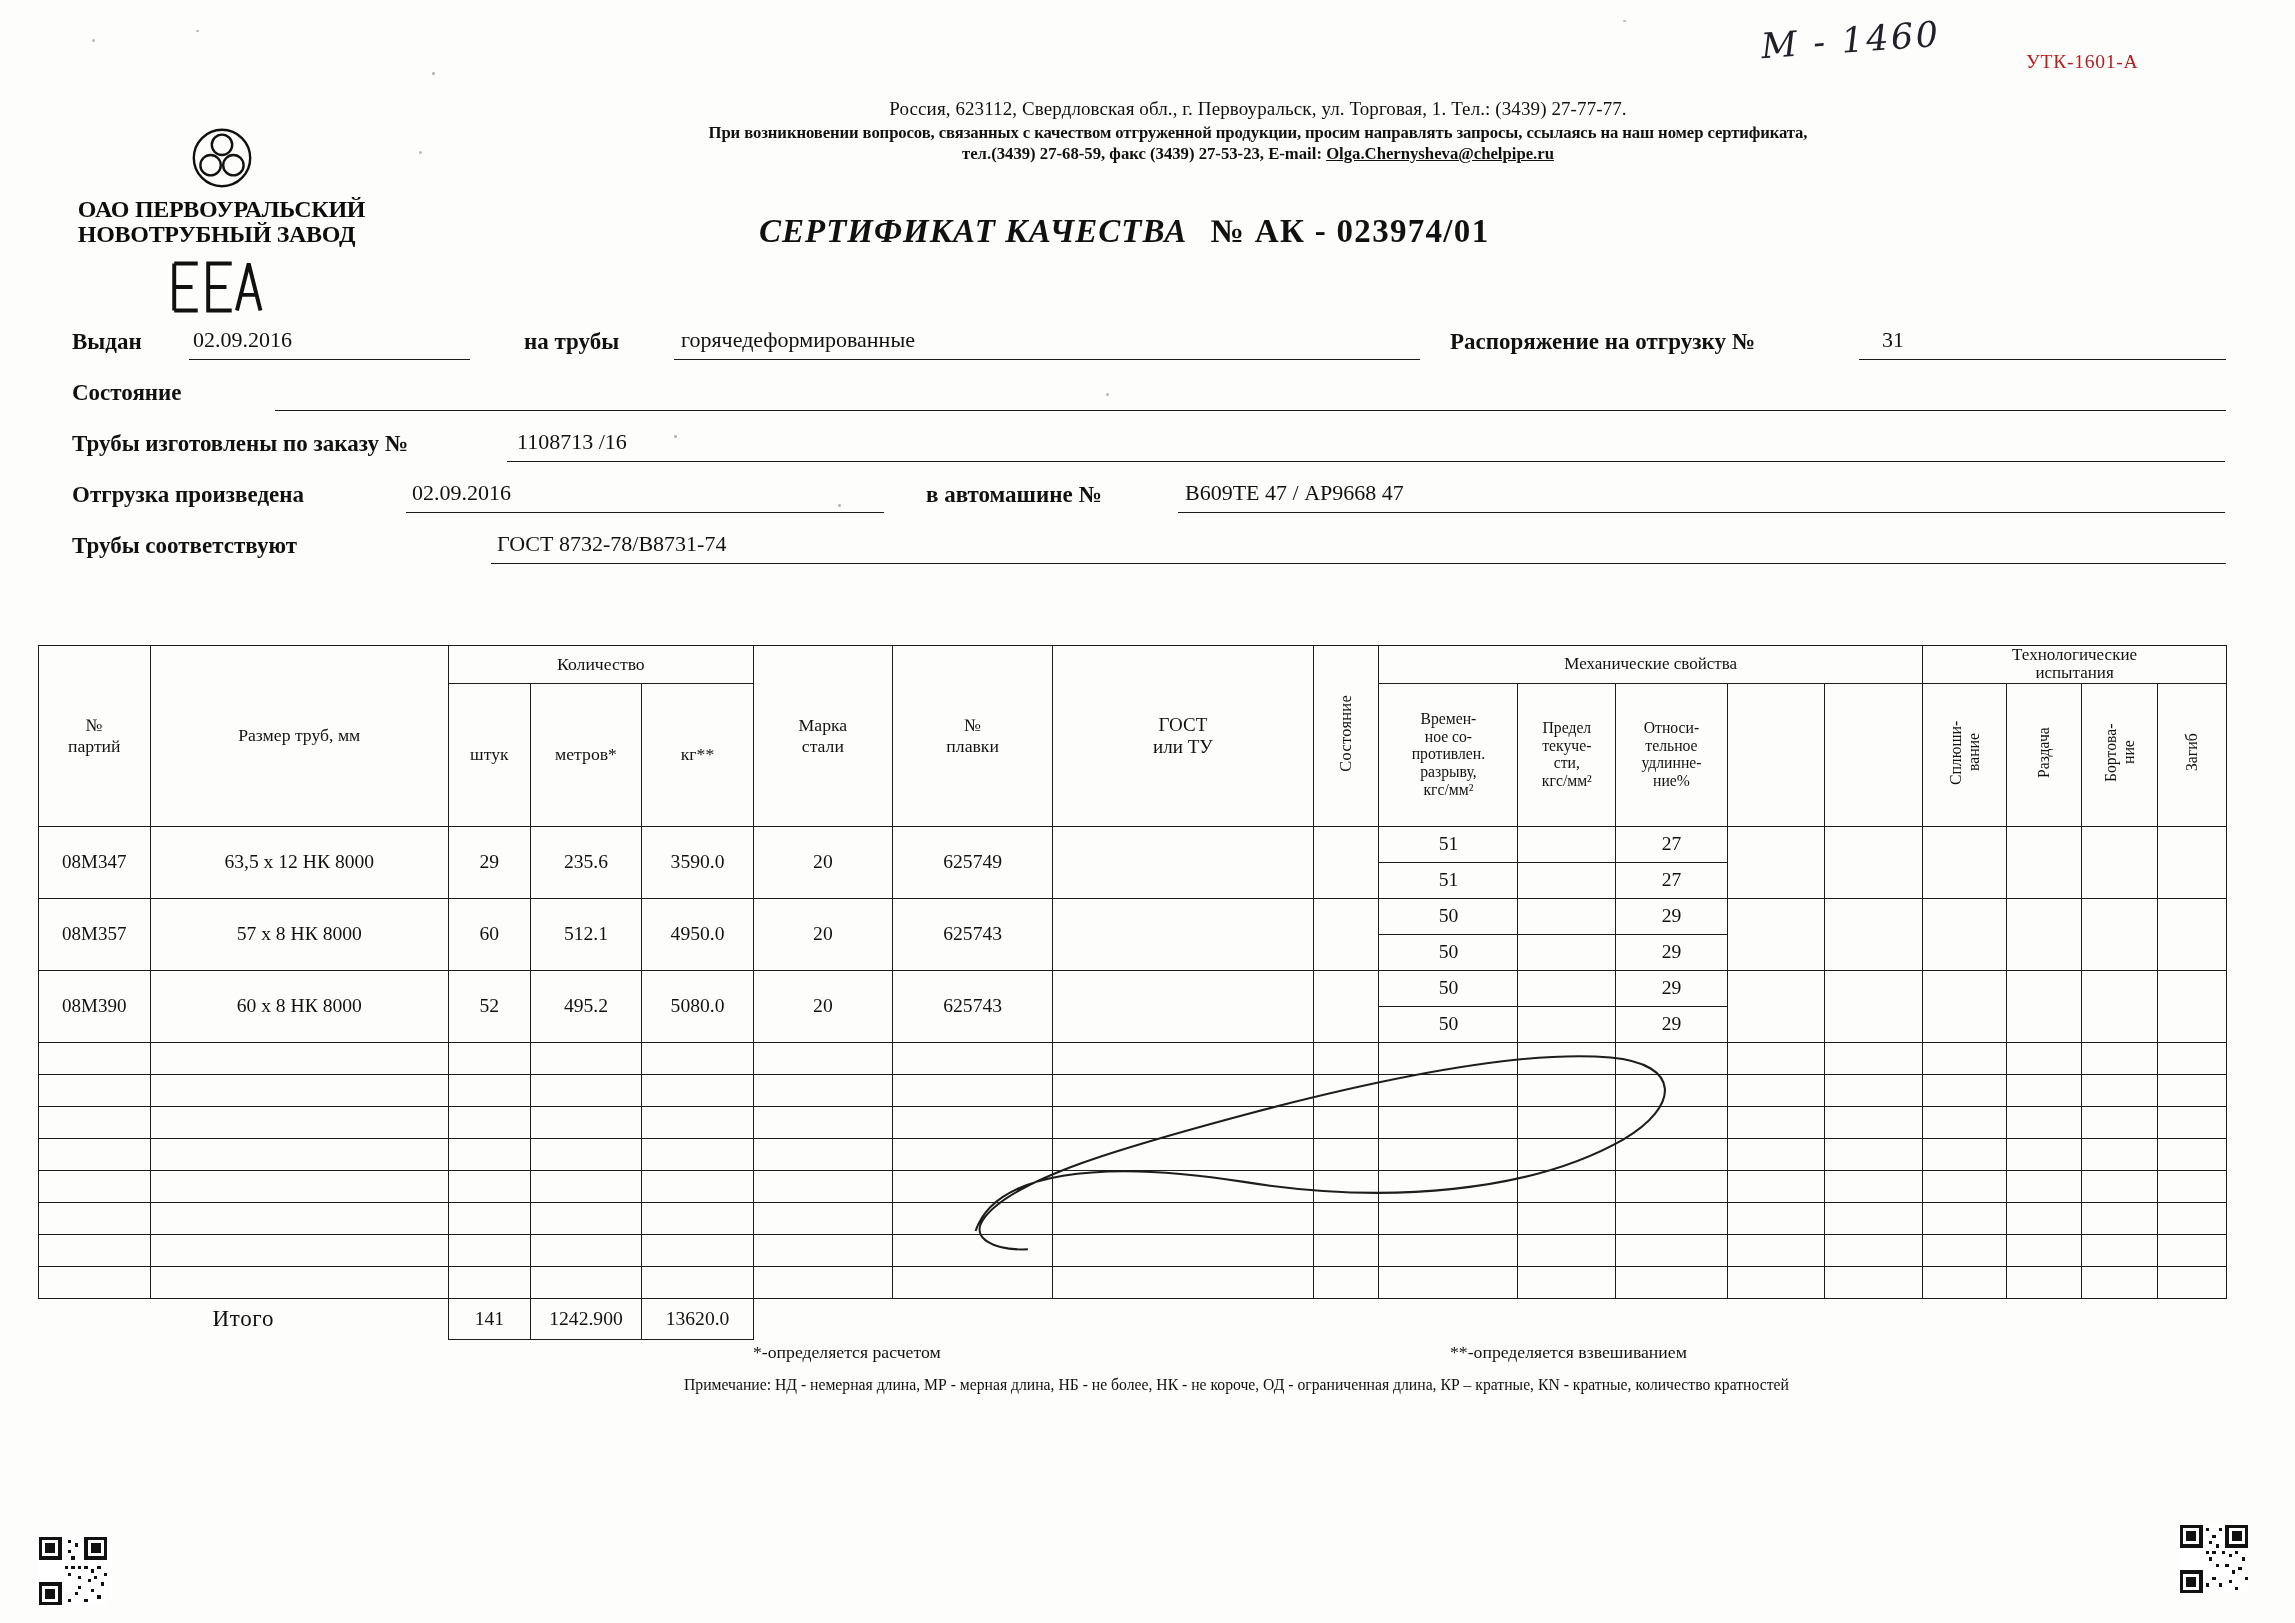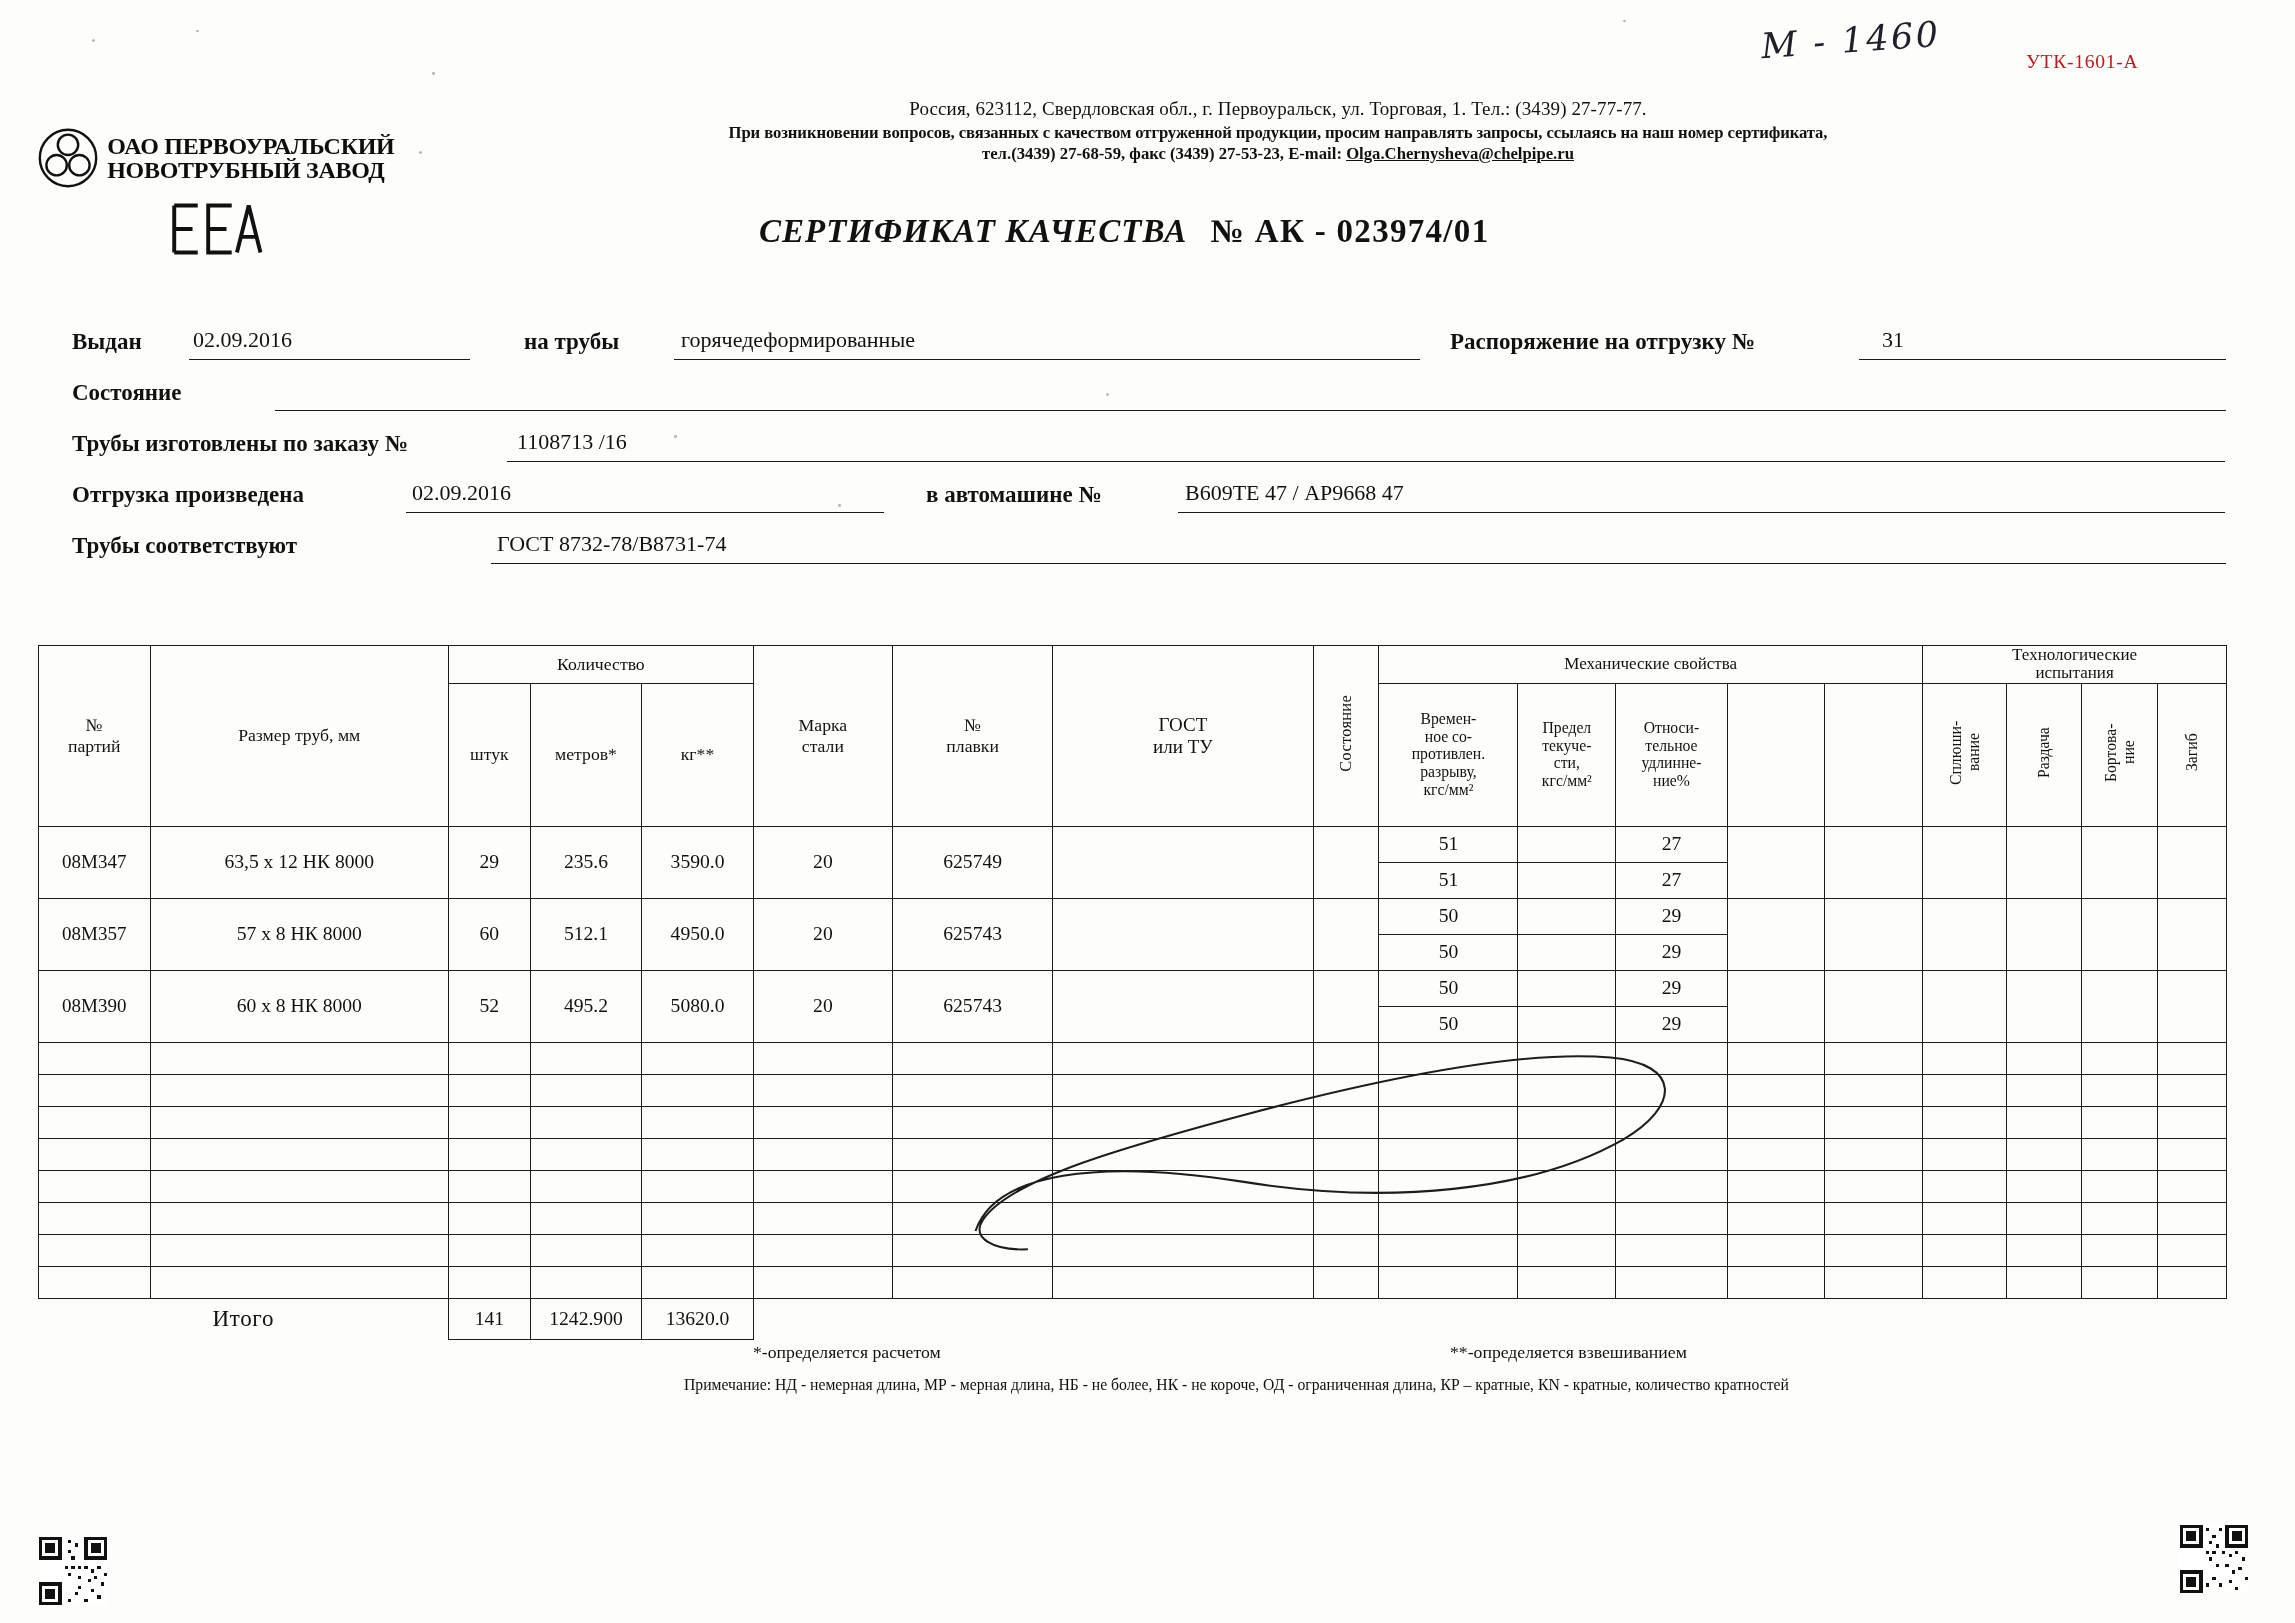--- a/index.html
+++ b/index.html
@@ -45,20 +45,21 @@
   .logo-wrap {
     position: absolute;
     left: 38px;
     top: 128px;
     width: 367px;
   }
   .logo-row {
     display: flex;
     align-items: center;
     gap: 9.2px;
+    flex-direction: column;
   }
   .logo-mark {
     width: 60px;
     height: 60px;
     flex: 0 0 auto;
   }
   .logo-text {
     font-family: "Liberation Serif", serif;
     font-weight: bold;
     font-size: 24px;
@@ -68,21 +69,21 @@
   }
   .eac-mark {
     margin-top: 11.8px;
     margin-left: 131px;
     width: 98px;
     height: 58px;
   }
   
   .addr {
     position: absolute;
-    left: 532px;
+    left: 512px;
     top: 98px;
     width: 1492px;
     text-align: center;
   }
   .addr .l1 {
     font-size: 19px;
     letter-spacing: 0.1px;
     white-space: nowrap;
   }
   .addr .l2 {

